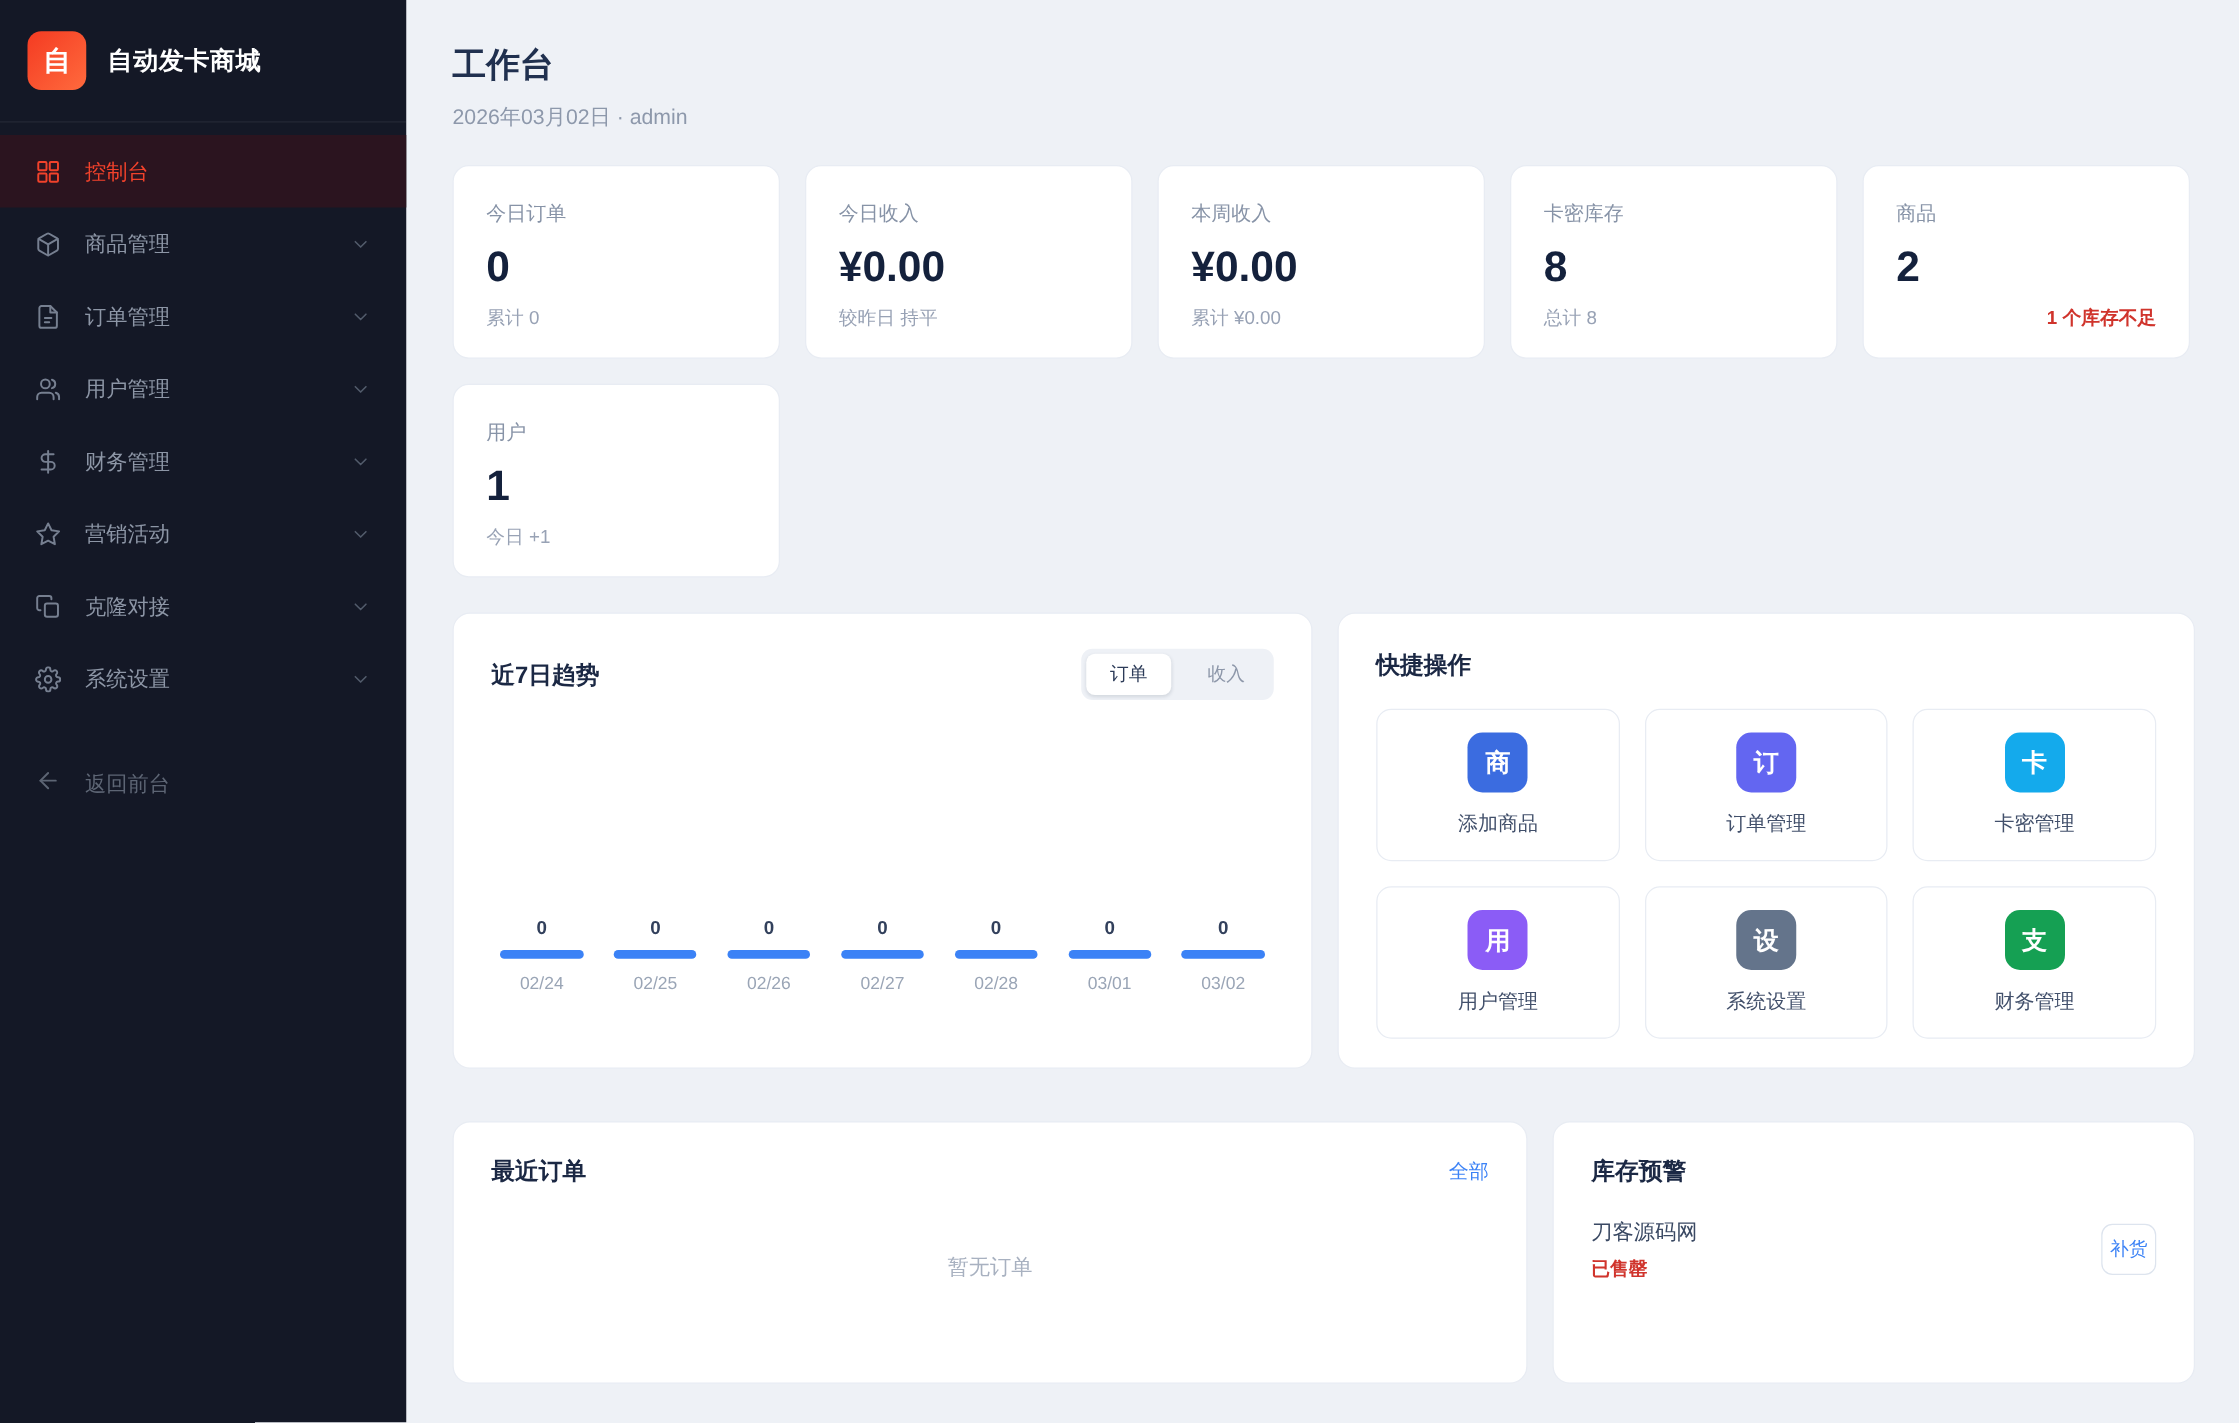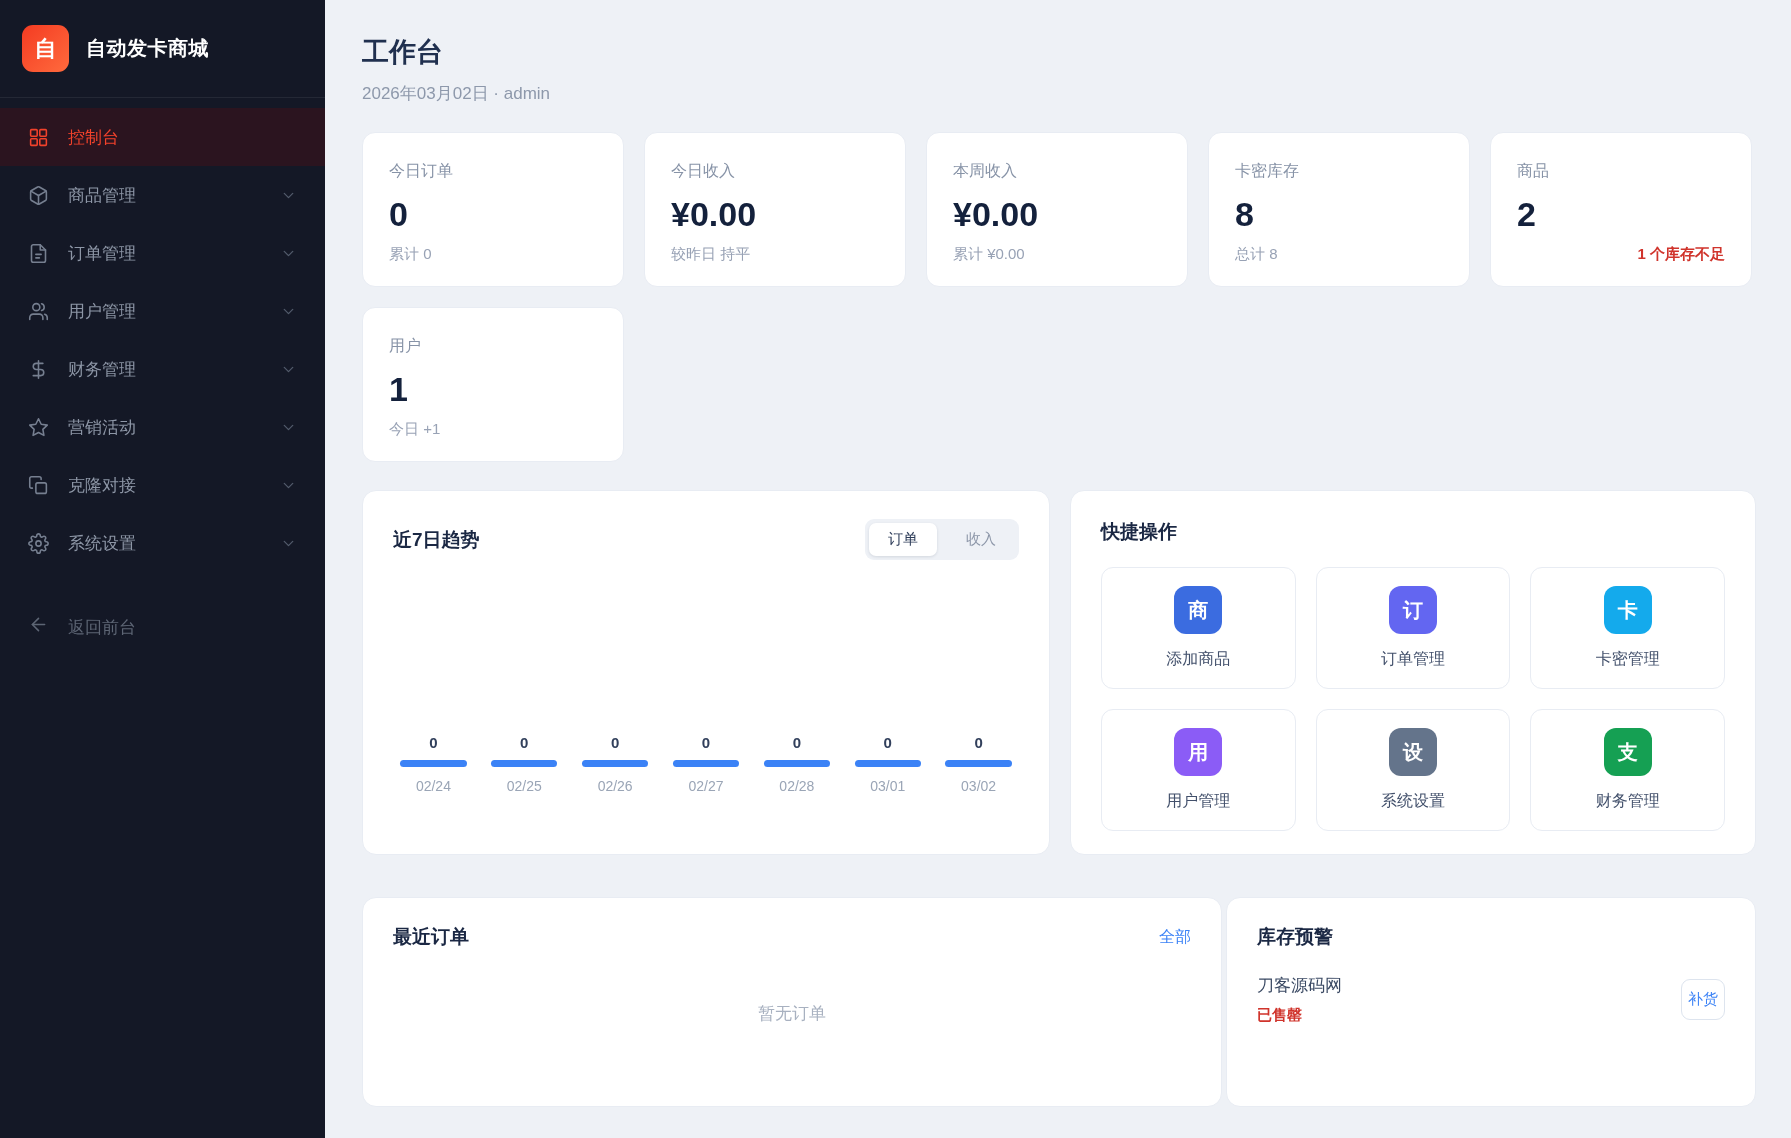--- a/index.html
+++ b/index.html
@@ -90,21 +90,21 @@
     display:flex; flex-direction:column; align-items:center; justify-content:center; gap:15px;
     background:#fff;
   }
   .tile-icon {
     width:48px; height:48px; border-radius:12px; color:#fff;
     font-size:20px; font-weight:700; display:flex; align-items:center; justify-content:center;
   }
   .tile-label { font-size:16px; color:#42506b; }
 
   
-  .bottom-row { margin-top:42px; display:flex; gap:4px; width:1394px; }
+  .bottom-row { margin-top:42px; display:flex; gap:20px; width:1394px; }
   .orders-card { width:860px; height:210px; padding:26px 30px; }
   .link { color:#3b82f6; font-size:16px; text-decoration:none; cursor:pointer; }
   .empty-text { text-align:center; margin-top:52px; font-size:17px; color:#a8b1c0; }
   .stock-card { flex:1; height:210px; padding:26px 30px; }
   .stock-row { margin-top:24px; display:flex; align-items:center; justify-content:space-between; }
   .stock-name { font-size:17px; color:#3a4963; }
   .stock-status { margin-top:9px; font-size:15px; font-weight:700; color:#d0342c; }
   .restock-btn {
     background:#fff; border:1px solid #dde4ee; border-radius:9px;
     color:#3b82f6; font-size:15px; padding:10px 6px; cursor:pointer;

